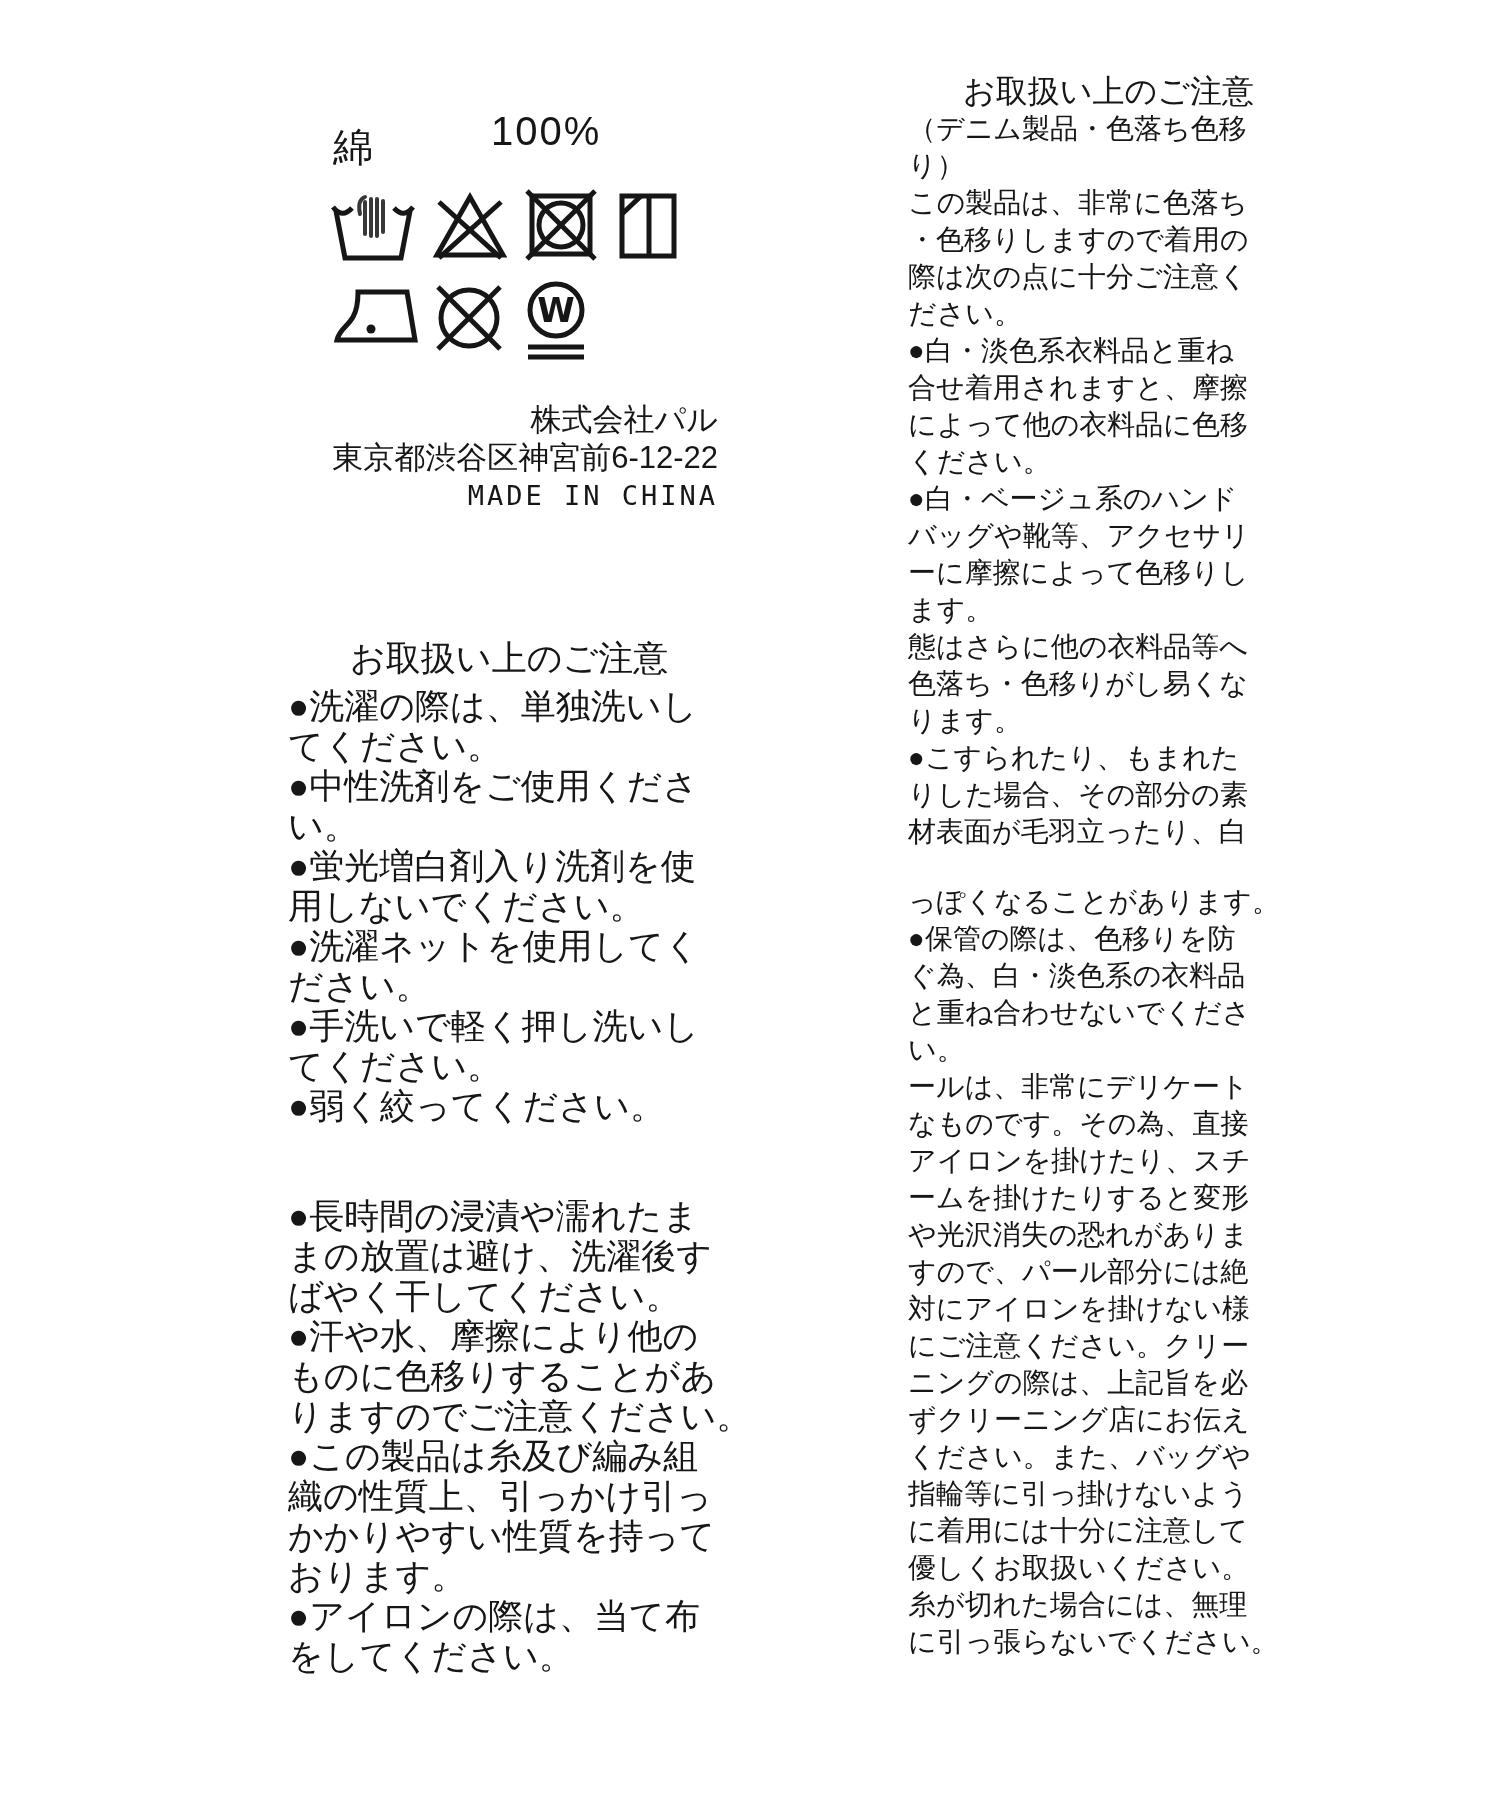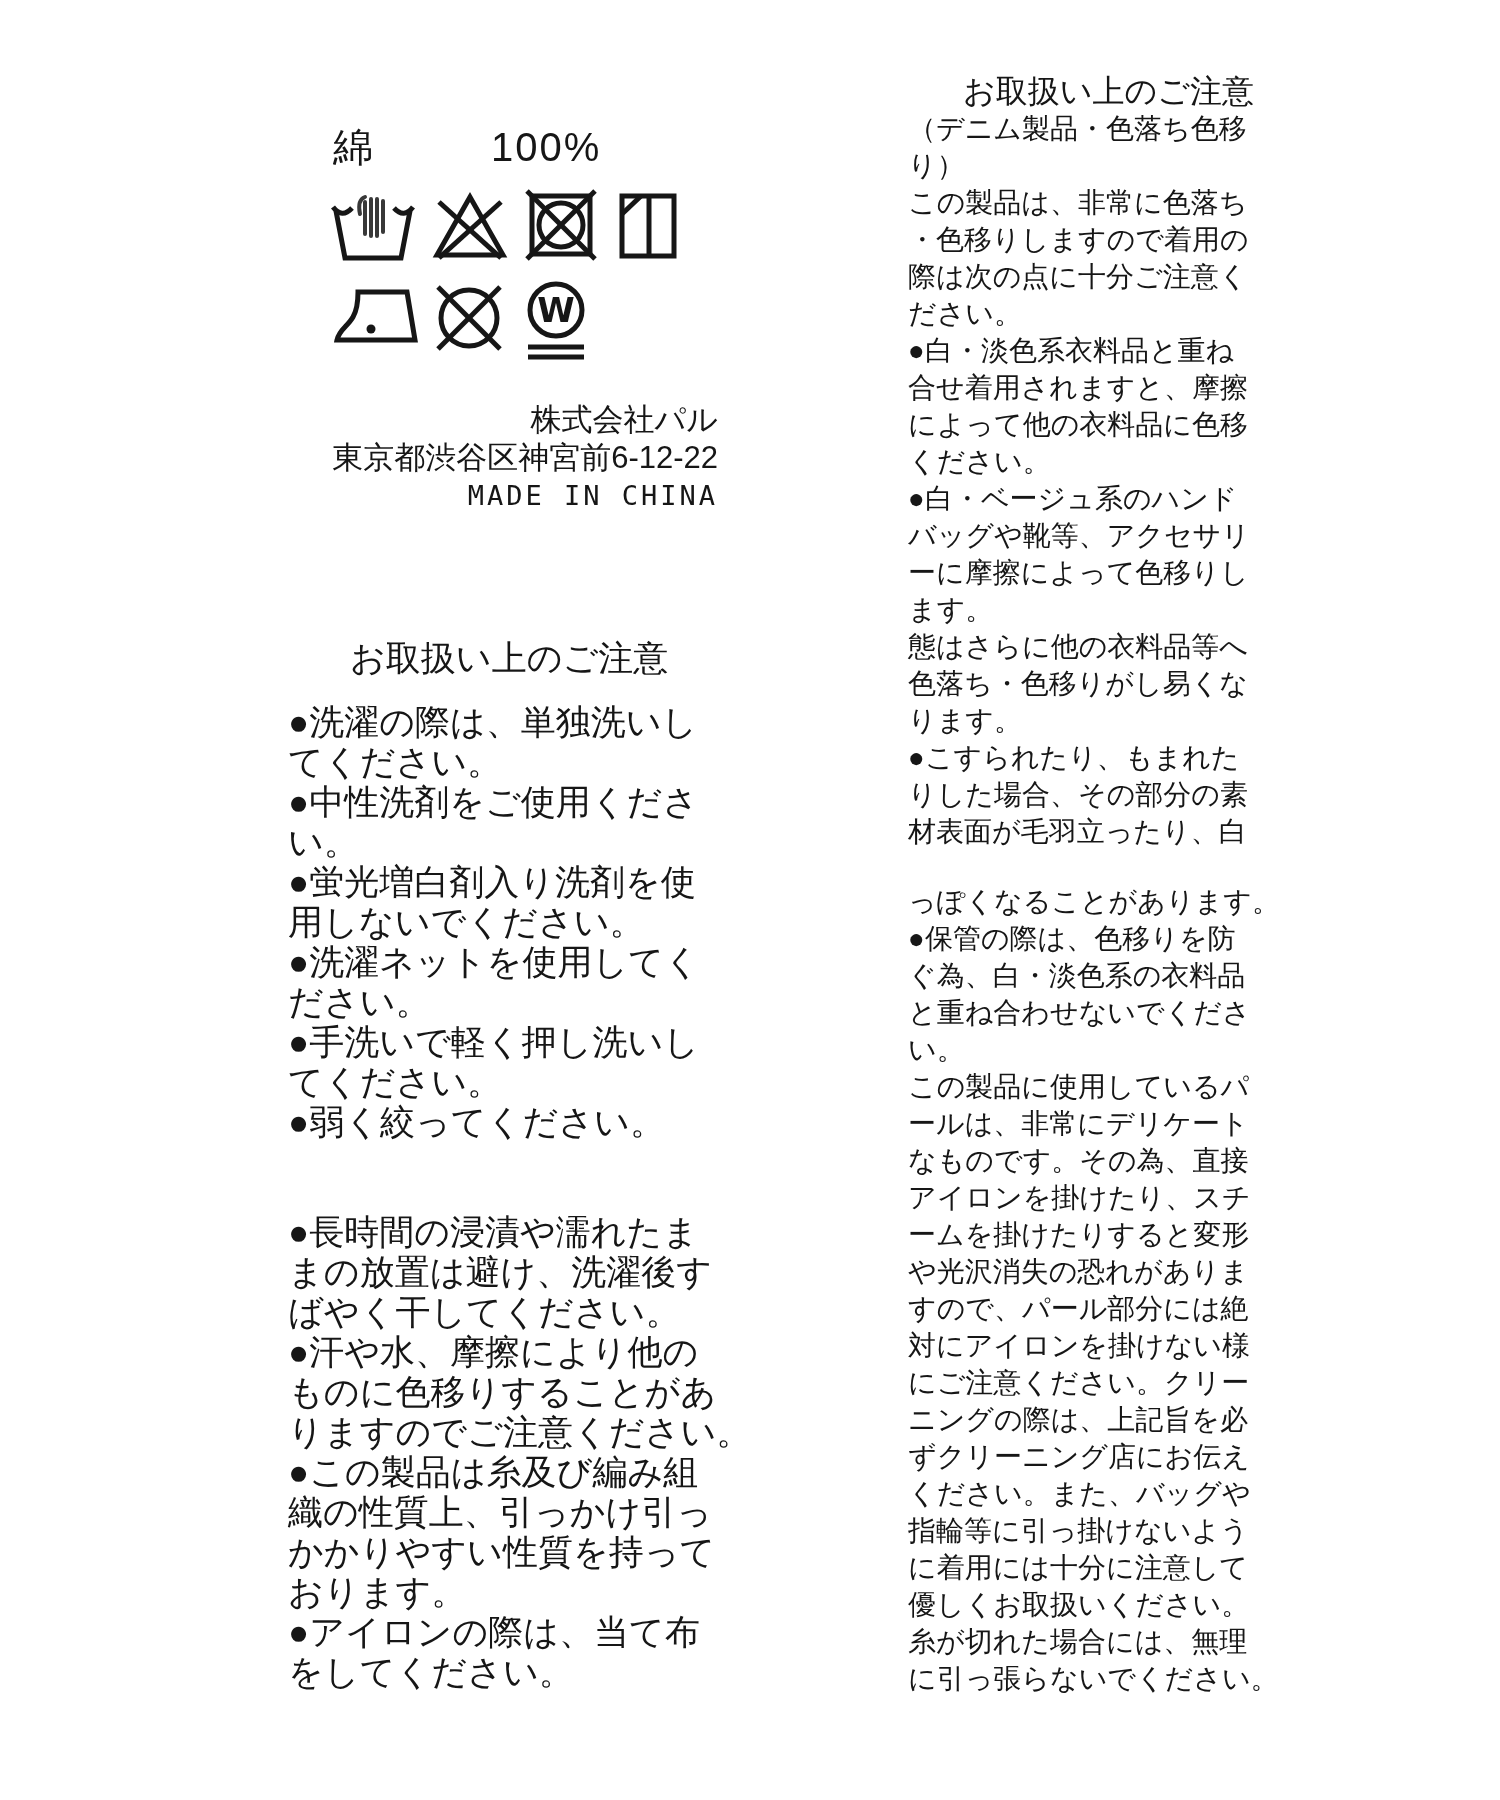--- a/index.html
+++ b/index.html
@@ -7,31 +7,31 @@
     width:1500px;height:1800px;
     background:#ffffff;
     position:relative;
     font-family:"Liberation Sans","DejaVu Sans",sans-serif;
     color:#161616;
     overflow:hidden;
   }
   .abs{position:absolute;}
   
   .fiber-material{left:333px;top:124px;font-size:40px;line-height:46px;}
-  .fiber-pct{left:491px;top:124px;font-size:40px;line-height:46px;letter-spacing:2px;}
+  .fiber-pct{left:491px;top:108px;font-size:40px;line-height:46px;letter-spacing:2px;}
   
   .sym{position:absolute;display:block;}
   .sym svg{display:block;}
   
   .company{left:288px;top:401px;width:430px;text-align:right;}
   .company .cline{font-size:31px;line-height:38px;white-space:nowrap;}
   .company .origin{font-family:"DejaVu Sans Mono","Liberation Mono",monospace;font-size:27px;letter-spacing:3px;line-height:38px;}
   
   .left-head{left:288px;top:638px;width:430px;font-size:35px;line-height:40px;padding-left:62px;white-space:nowrap;}
-  .lines-left{left:288px;top:702px;width:426px;}
+  .lines-left{left:288px;top:686px;width:426px;}
   .lines-left .tline{font-size:35px;line-height:40px;white-space:nowrap;}
   .lines-left .tline.blank{height:35px;line-height:35px;font-size:12px;}
   
   .right-head{left:908px;top:73px;width:386px;font-size:32px;line-height:37px;padding-left:55px;white-space:nowrap;}
   .lines-right{left:908px;top:110px;width:386px;}
   .lines-right .tline{font-size:28px;line-height:37px;white-space:nowrap;}
   .lines-right .tline.blank{height:33px;line-height:33px;font-size:12px;}
 </style>
 </head>
 <body>
@@ -156,21 +156,20 @@
       <div class="tline">ります。</div>
       <div class="tline">●こすられたり、もまれた</div>
       <div class="tline">りした場合、その部分の素</div>
       <div class="tline">材表面が毛羽立ったり、白</div>
       <div class="tline blank">&nbsp;</div>
       <div class="tline">っぽくなることがあります。</div>
       <div class="tline">●保管の際は、色移りを防</div>
       <div class="tline">ぐ為、白・淡色系の衣料品</div>
       <div class="tline">と重ね合わせないでくださ</div>
       <div class="tline">い。</div>
-      <div class="tline">この製品に使用しているパ</div>
       <div class="tline">ールは、非常にデリケート</div>
       <div class="tline">なものです。その為、直接</div>
       <div class="tline">アイロンを掛けたり、スチ</div>
       <div class="tline">ームを掛けたりすると変形</div>
       <div class="tline">や光沢消失の恐れがありま</div>
       <div class="tline">すので、パール部分には絶</div>
       <div class="tline">対にアイロンを掛けない様</div>
       <div class="tline">にご注意ください。クリー</div>
       <div class="tline">ニングの際は、上記旨を必</div>
       <div class="tline">ずクリーニング店にお伝え</div>

